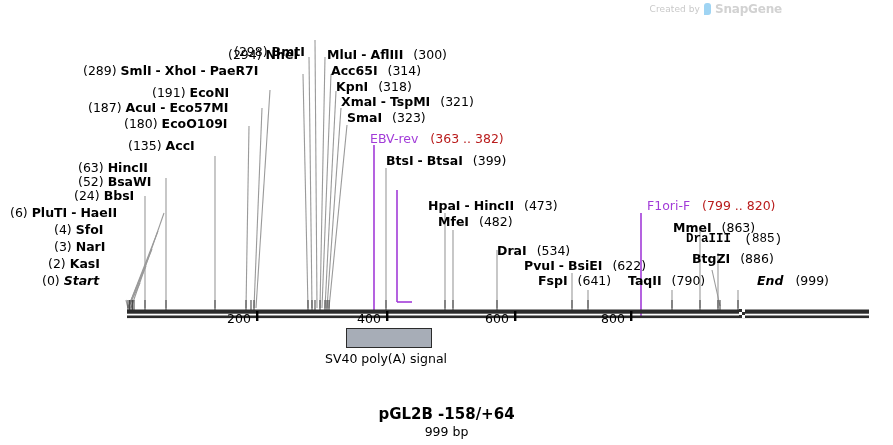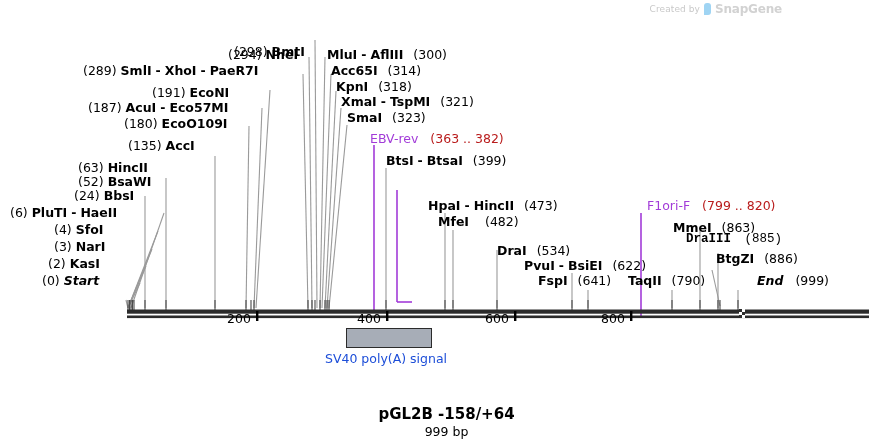--- a/index.html
+++ b/index.html
@@ -26,21 +26,21 @@
 
   
   .overlay{position:absolute;left:0;top:0;width:893px;height:445px;
            pointer-events:none;}
 
   
   .ruler-num{position:absolute;font-size:12.5px;color:#000;white-space:nowrap;}
 
   
   .featbox{position:absolute;background:#a7adb7;border:1.4px solid #2b2b2b;}
-  .featbox-label{position:absolute;font-size:12.5px;color:#1d4ed8;white-space:nowrap;}
+  .featbox-label{position:absolute;font-size:12.5px;color:#000000;white-space:nowrap;}
 
   
   .title{position:absolute;width:893px;text-align:center;font-weight:bold;
          font-size:15px;color:#000;}
   .subtitle{position:absolute;width:893px;text-align:center;font-size:12.5px;color:#000;}
 </style>
 </head>
 <body>
 
 <div class="canvas">
@@ -260,21 +260,21 @@
     <span class="pos" style="margin-left:6px;">(399)</span>
   </div>
   <div class="lbl" style="left:428px;top:199px;">
     <span class="enz">HpaI</span>
     <span class="dash">-</span>
     <span class="enz">HincII</span>
     <span class="pos" style="margin-left:6px;">(473)</span>
   </div>
   <div class="lbl" style="left:438px;top:215px;">
     <span class="enz">MfeI</span>
-    <span class="pos" style="margin-left:12px;">(482)</span>
+    <span class="pos" style="margin-left:6px;">(482)</span>
   </div>
   <div class="lbl" style="left:469px;top:244px;margin-left:28px;">
     <span class="enz">DraI</span>
     <span class="pos" style="margin-left:6px;">(534)</span>
   </div>
   <div class="lbl" style="left:524px;top:259px;">
     <span class="enz">PvuI</span>
     <span class="dash">-</span>
     <span class="enz">BsiEI</span>
     <span class="pos" style="margin-left:6px;">(622)</span>
@@ -289,21 +289,21 @@
     <span class="pos" style="margin-left:8px;">(799 .. 820)</span>
   </div>
   <div class="lbl" style="left:673px;top:221px;">
     <span class="enz">MmeI</span>
     <span class="pos" style="margin-left:6px;">(863)</span>
   </div>
   <div class="lbl" style="left:686px;top:232px;font-family:Liberation Mono, monospace;">
     <span class="enz">DraIII</span>
     <span class="pos" style="margin-left:6px;">(885)</span>
   </div>
-  <div class="lbl" style="left:716px;top:252px;">
+  <div class="lbl" style="left:692px;top:252px;">
     <span class="enz">BtgZI</span>
     <span class="pos" style="margin-left:6px;">(886)</span>
   </div>
   <div class="lbl" style="left:628px;top:274px;">
     <span class="enz">TaqII</span>
     <span class="pos" style="margin-left:6px;">(790)</span>
   </div>
   <div class="lbl italic" style="left:757px;top:274px;">
     <span class="enz">End</span>
     <span class="pos" style="margin-left:8px;">(999)</span>

